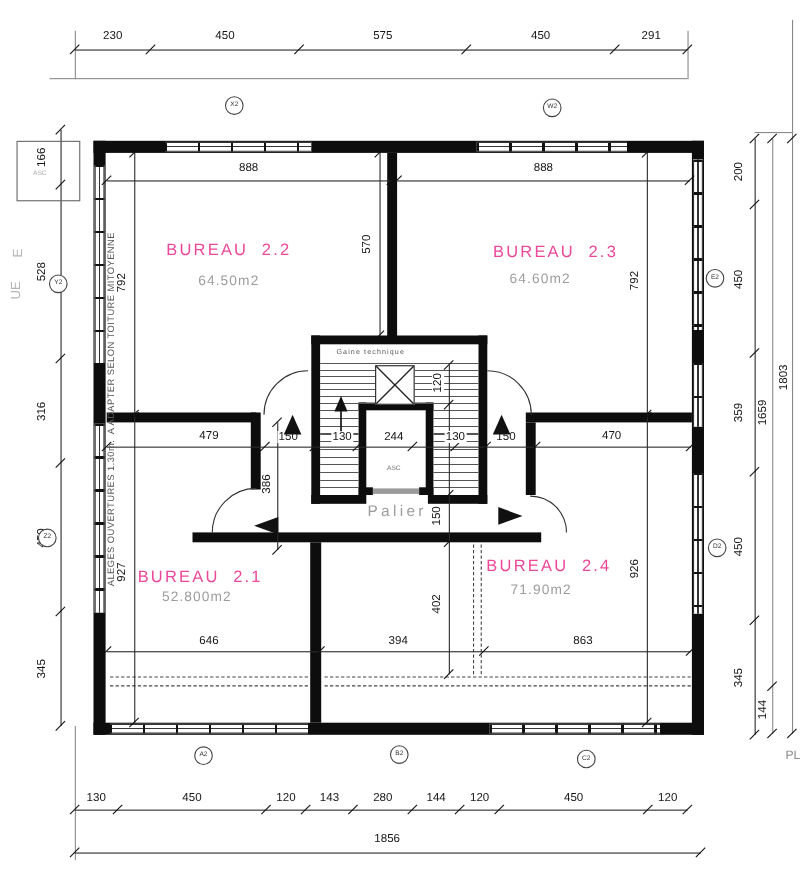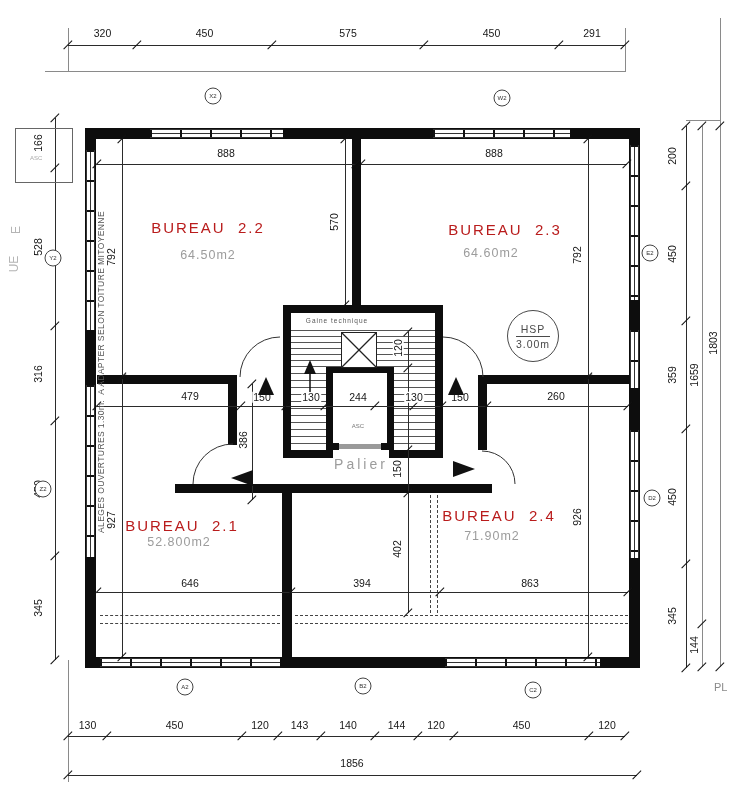--- a/index.html
+++ b/index.html
@@ -6,21 +6,21 @@
   #plan{position:relative;width:735px;height:800px;background:#fff;overflow:hidden;
         font-family:"Liberation Sans",sans-serif;color:#111}
   .blk{position:absolute;background:#0d0d0d}
   .thin{position:absolute;background:#8a8a8a}
   .dim{position:absolute;background:#2b2b2b}
   .tick{position:absolute;width:12px;height:1.4px;background:#111;
         transform:translate(-50%,-50%) rotate(-45deg)}
   .dlab{position:absolute;font-size:10.5px;line-height:1;color:#161616;background:#fff;
         padding:0 1px;white-space:nowrap;transform:translate(-50%,-50%)}
   .dlab.rot{transform:translate(-50%,-50%) rotate(-90deg)}
-  .room{position:absolute;color:#b91c1c;font-size:15px;letter-spacing:2px;white-space:pre;
+  .room{position:absolute;color:#ec4899;font-size:15px;letter-spacing:2px;white-space:pre;
         transform:translate(-50%,-50%)}
   .area{position:absolute;color:#9c9c9c;font-size:12.5px;letter-spacing:1px;white-space:pre;
         transform:translate(-50%,-50%)}
   .winH{position:absolute;background:#fff;
         background-image:repeating-linear-gradient(90deg,#111 0 2px,rgba(0,0,0,0) 2px 30px),
                          linear-gradient(180deg,rgba(0,0,0,0) 0 4px,#333 4px 5px,rgba(0,0,0,0) 5px 9px);
         box-shadow:inset 0 1px 0 #333,inset 0 -1px 0 #333}
   .winV{position:absolute;background:#fff;
         background-image:repeating-linear-gradient(180deg,#111 0 2px,rgba(0,0,0,0) 2px 30px),
                          linear-gradient(90deg,rgba(0,0,0,0) 0 4px,#333 4px 5px,rgba(0,0,0,0) 5px 9px);
@@ -91,41 +91,41 @@
       <div class="xbox" style="left: 341px; top: 332px; width: 36px; height: 36px;"></div>
       <div class="blk" style="left: 339px; top: 444px; width: 42px; height: 5px; background: rgb(154, 154, 154);"></div>
       <div class="dashH" style="left: 100px; top: 615px; width: 180px; height: 1px;"></div>
       <div class="dashH" style="left: 100px; top: 623px; width: 180px; height: 1px;"></div>
       <div class="dashH" style="left: 295px; top: 615px; width: 333px; height: 1px;"></div>
       <div class="dashH" style="left: 295px; top: 623px; width: 333px; height: 1px;"></div>
       <div class="dashV" style="left: 430px; top: 495px; width: 1px; height: 118px;"></div>
       <div class="dashV" style="left: 437px; top: 495px; width: 1px; height: 118px;"></div>
       <div class="dim" style="left: 68px; top: 45px; width: 557px; height: 1px;"></div>
       <div class="tick" style="left: 68px; top: 45px;"></div>
-      <div class="dlab" style="left: 102.5px; top: 33px;">320</div>
+      <div class="dlab" style="left: 102.5px; top: 33px;">230</div>
       <div class="tick" style="left: 137px; top: 45px;"></div>
       <div class="dlab" style="left: 204.5px; top: 33px;">450</div>
       <div class="tick" style="left: 272px; top: 45px;"></div>
       <div class="dlab" style="left: 348px; top: 33px;">575</div>
       <div class="tick" style="left: 424px; top: 45px;"></div>
       <div class="dlab" style="left: 491.5px; top: 33px;">450</div>
       <div class="tick" style="left: 559px; top: 45px;"></div>
       <div class="dlab" style="left: 592px; top: 33px;">291</div>
       <div class="tick" style="left: 625px; top: 45px;"></div>
       <div class="dim" style="left: 68px; top: 736px; width: 557px; height: 1px;"></div>
       <div class="tick" style="left: 68px; top: 736px;"></div>
       <div class="dlab" style="left: 87.5px; top: 725px;">130</div>
       <div class="tick" style="left: 107px; top: 736px;"></div>
       <div class="dlab" style="left: 174.5px; top: 725px;">450</div>
       <div class="tick" style="left: 242px; top: 736px;"></div>
       <div class="dlab" style="left: 260px; top: 725px;">120</div>
       <div class="tick" style="left: 278px; top: 736px;"></div>
       <div class="dlab" style="left: 299.5px; top: 725px;">143</div>
       <div class="tick" style="left: 321px; top: 736px;"></div>
-      <div class="dlab" style="left: 348px; top: 725px;">140</div>
+      <div class="dlab" style="left: 348px; top: 725px;">280</div>
       <div class="tick" style="left: 375px; top: 736px;"></div>
       <div class="dlab" style="left: 396.5px; top: 725px;">144</div>
       <div class="tick" style="left: 418px; top: 736px;"></div>
       <div class="dlab" style="left: 436px; top: 725px;">120</div>
       <div class="tick" style="left: 454px; top: 736px;"></div>
       <div class="dlab" style="left: 521.5px; top: 725px;">450</div>
       <div class="tick" style="left: 589px; top: 736px;"></div>
       <div class="dlab" style="left: 607px; top: 725px;">120</div>
       <div class="tick" style="left: 625px; top: 736px;"></div>
       <div class="dim" style="left: 55px; top: 118px; width: 1px; height: 542px;"></div>
@@ -207,21 +207,21 @@
       <div class="tick" style="left: 408px; top: 450px;"></div>
       <div class="tick" style="left: 408px; top: 493px;"></div>
       <div class="tick" style="left: 408px; top: 613px;"></div>
       <div class="dlab rot" style="left: 334px; top: 222px;">570</div>
       <div class="dlab rot" style="left: 111px; top: 257px;">792</div>
       <div class="dlab rot" style="left: 577px; top: 255px;">792</div>
       <div class="dlab rot" style="left: 111px; top: 520px;">927</div>
       <div class="dlab rot" style="left: 577px; top: 517px;">926</div>
       <div class="dlab rot" style="left: 243px; top: 440px;">386</div>
       <div class="dlab" style="left: 190px; top: 396px;">479</div>
-      <div class="dlab" style="left: 556px; top: 396px;">260</div>
+      <div class="dlab" style="left: 556px; top: 396px;">470</div>
       <div class="dlab" style="left: 262px; top: 397px;">150</div>
       <div class="dlab" style="left: 311px; top: 397px;">130</div>
       <div class="dlab" style="left: 358px; top: 397px;">244</div>
       <div class="dlab" style="left: 414px; top: 397px;">130</div>
       <div class="dlab" style="left: 460px; top: 397px;">150</div>
       <div class="dlab rot" style="left: 398px; top: 348px;">120</div>
       <div class="dlab rot" style="left: 397px; top: 469px;">150</div>
       <div class="dlab rot" style="left: 397px; top: 549px;">402</div>
       <div class="dlab" style="left: 190px; top: 583px;">646</div>
       <div class="dlab" style="left: 362px; top: 583px;">394</div>
@@ -250,25 +250,20 @@
 
   <div class="txt rot90" style="left:16px;top:230px;font-size:12px;color:#b5b5b5">E</div>
   <div class="txt rot90" style="left:14px;top:264px;font-size:12px;color:#b5b5b5">UE</div>
 
   <div class="txt rot90" style="left:101px;top:372px;width:380px;text-align:center;font-size:8.5px;letter-spacing:0.4px;color:#555">ALEGES OUVERTURES 1.30m.  A ADAPTER SELON TOITURE MITOYENNE</div>
 
   <div class="txt" style="left:337px;top:318px;font-size:6.5px;letter-spacing:1px;color:#555;transform:translate(-50%,0)">Gaine technique</div>
   <div class="txt" style="left:358px;top:423px;font-size:6px;color:#777;transform:translate(-50%,0)">ASC</div>
   <div class="txt" style="left:361px;top:464px;font-size:14px;letter-spacing:3px;color:#9c9c9c;transform:translate(-50%,-50%)">Palier</div>
 
-  <div id="hsp-circle">
-    <span>HSP</span>
-    <span class="bar"></span>
-    <span>3.00m</span>
-  </div>
 
   <div class="dlab" style="left:352px;top:763px">1856</div>
   <div class="dlab rot" style="left:694px;top:375px">1659</div>
   <div class="dlab rot" style="left:713px;top:343px">1803</div>
   <div class="dlab rot" style="left:694px;top:645px">144</div>
   <div class="txt" style="left:714px;top:682px;font-size:11px;color:#8a8a8a">PL</div>
 
   <svg width="735" height="800" viewBox="0 0 735 800">
     <g stroke="#333" stroke-width="1" fill="none">
       <path d="M240,377 A40,40 0 0 1 280,337"></path>

